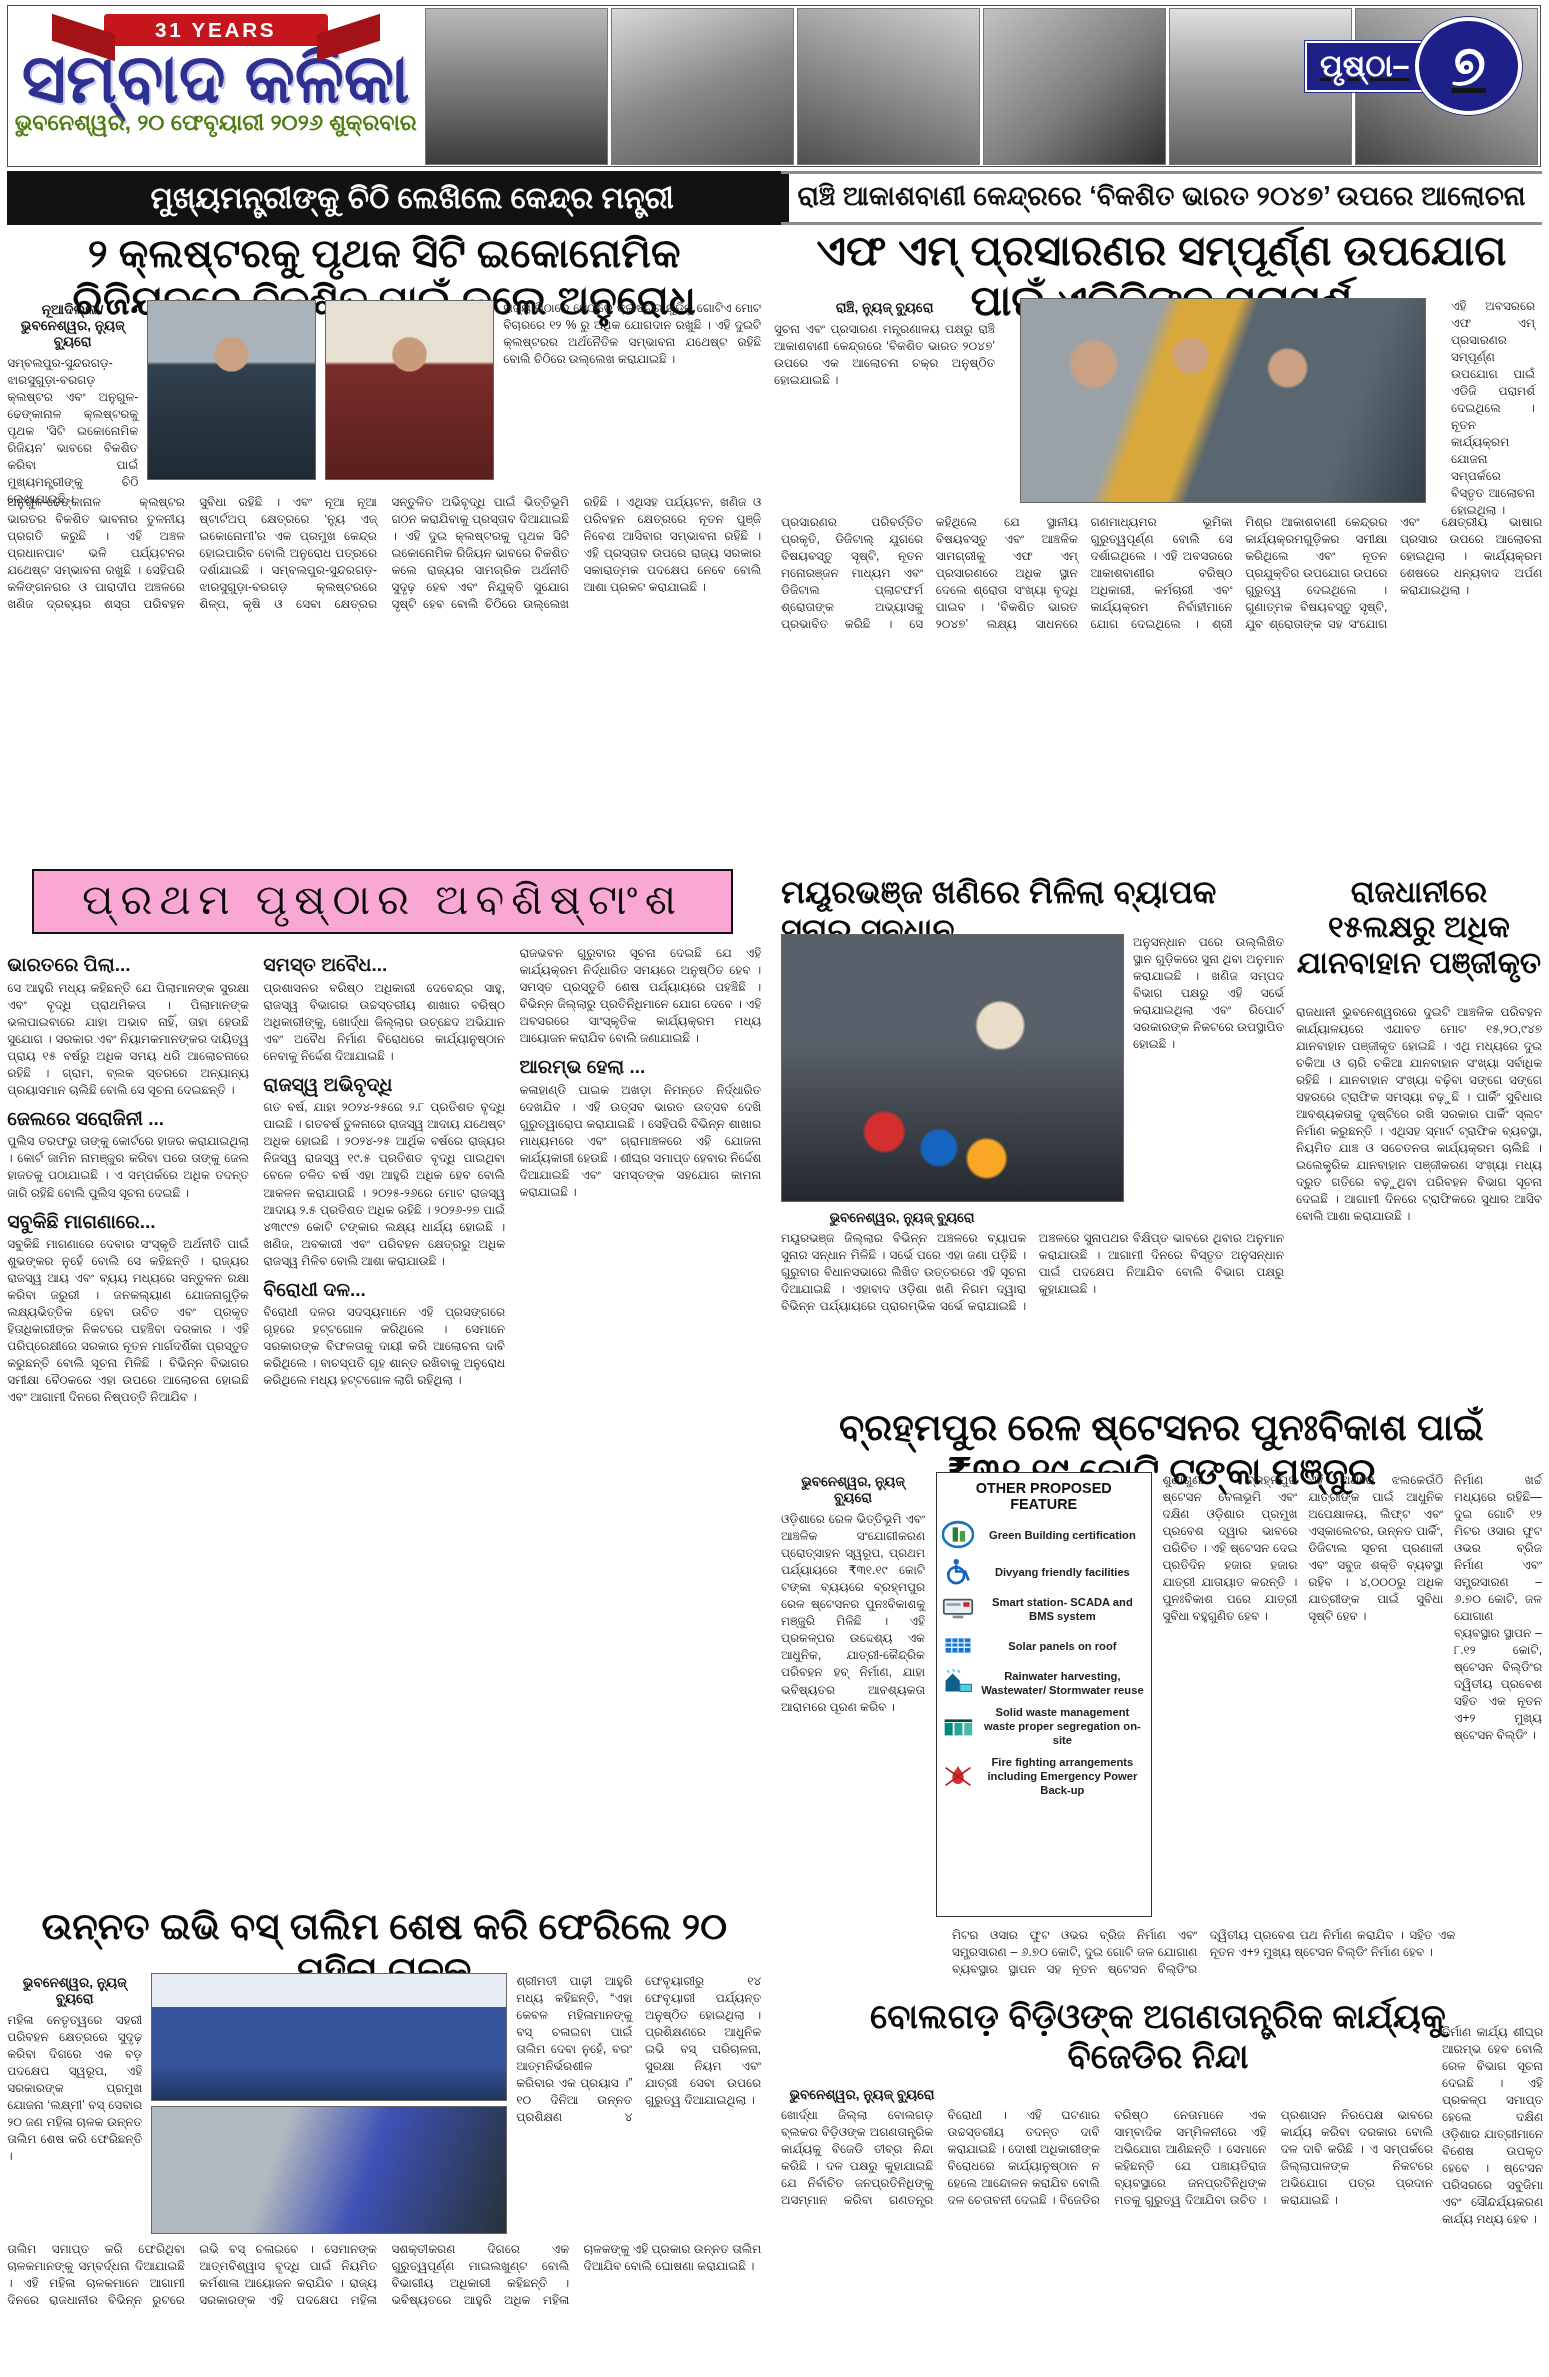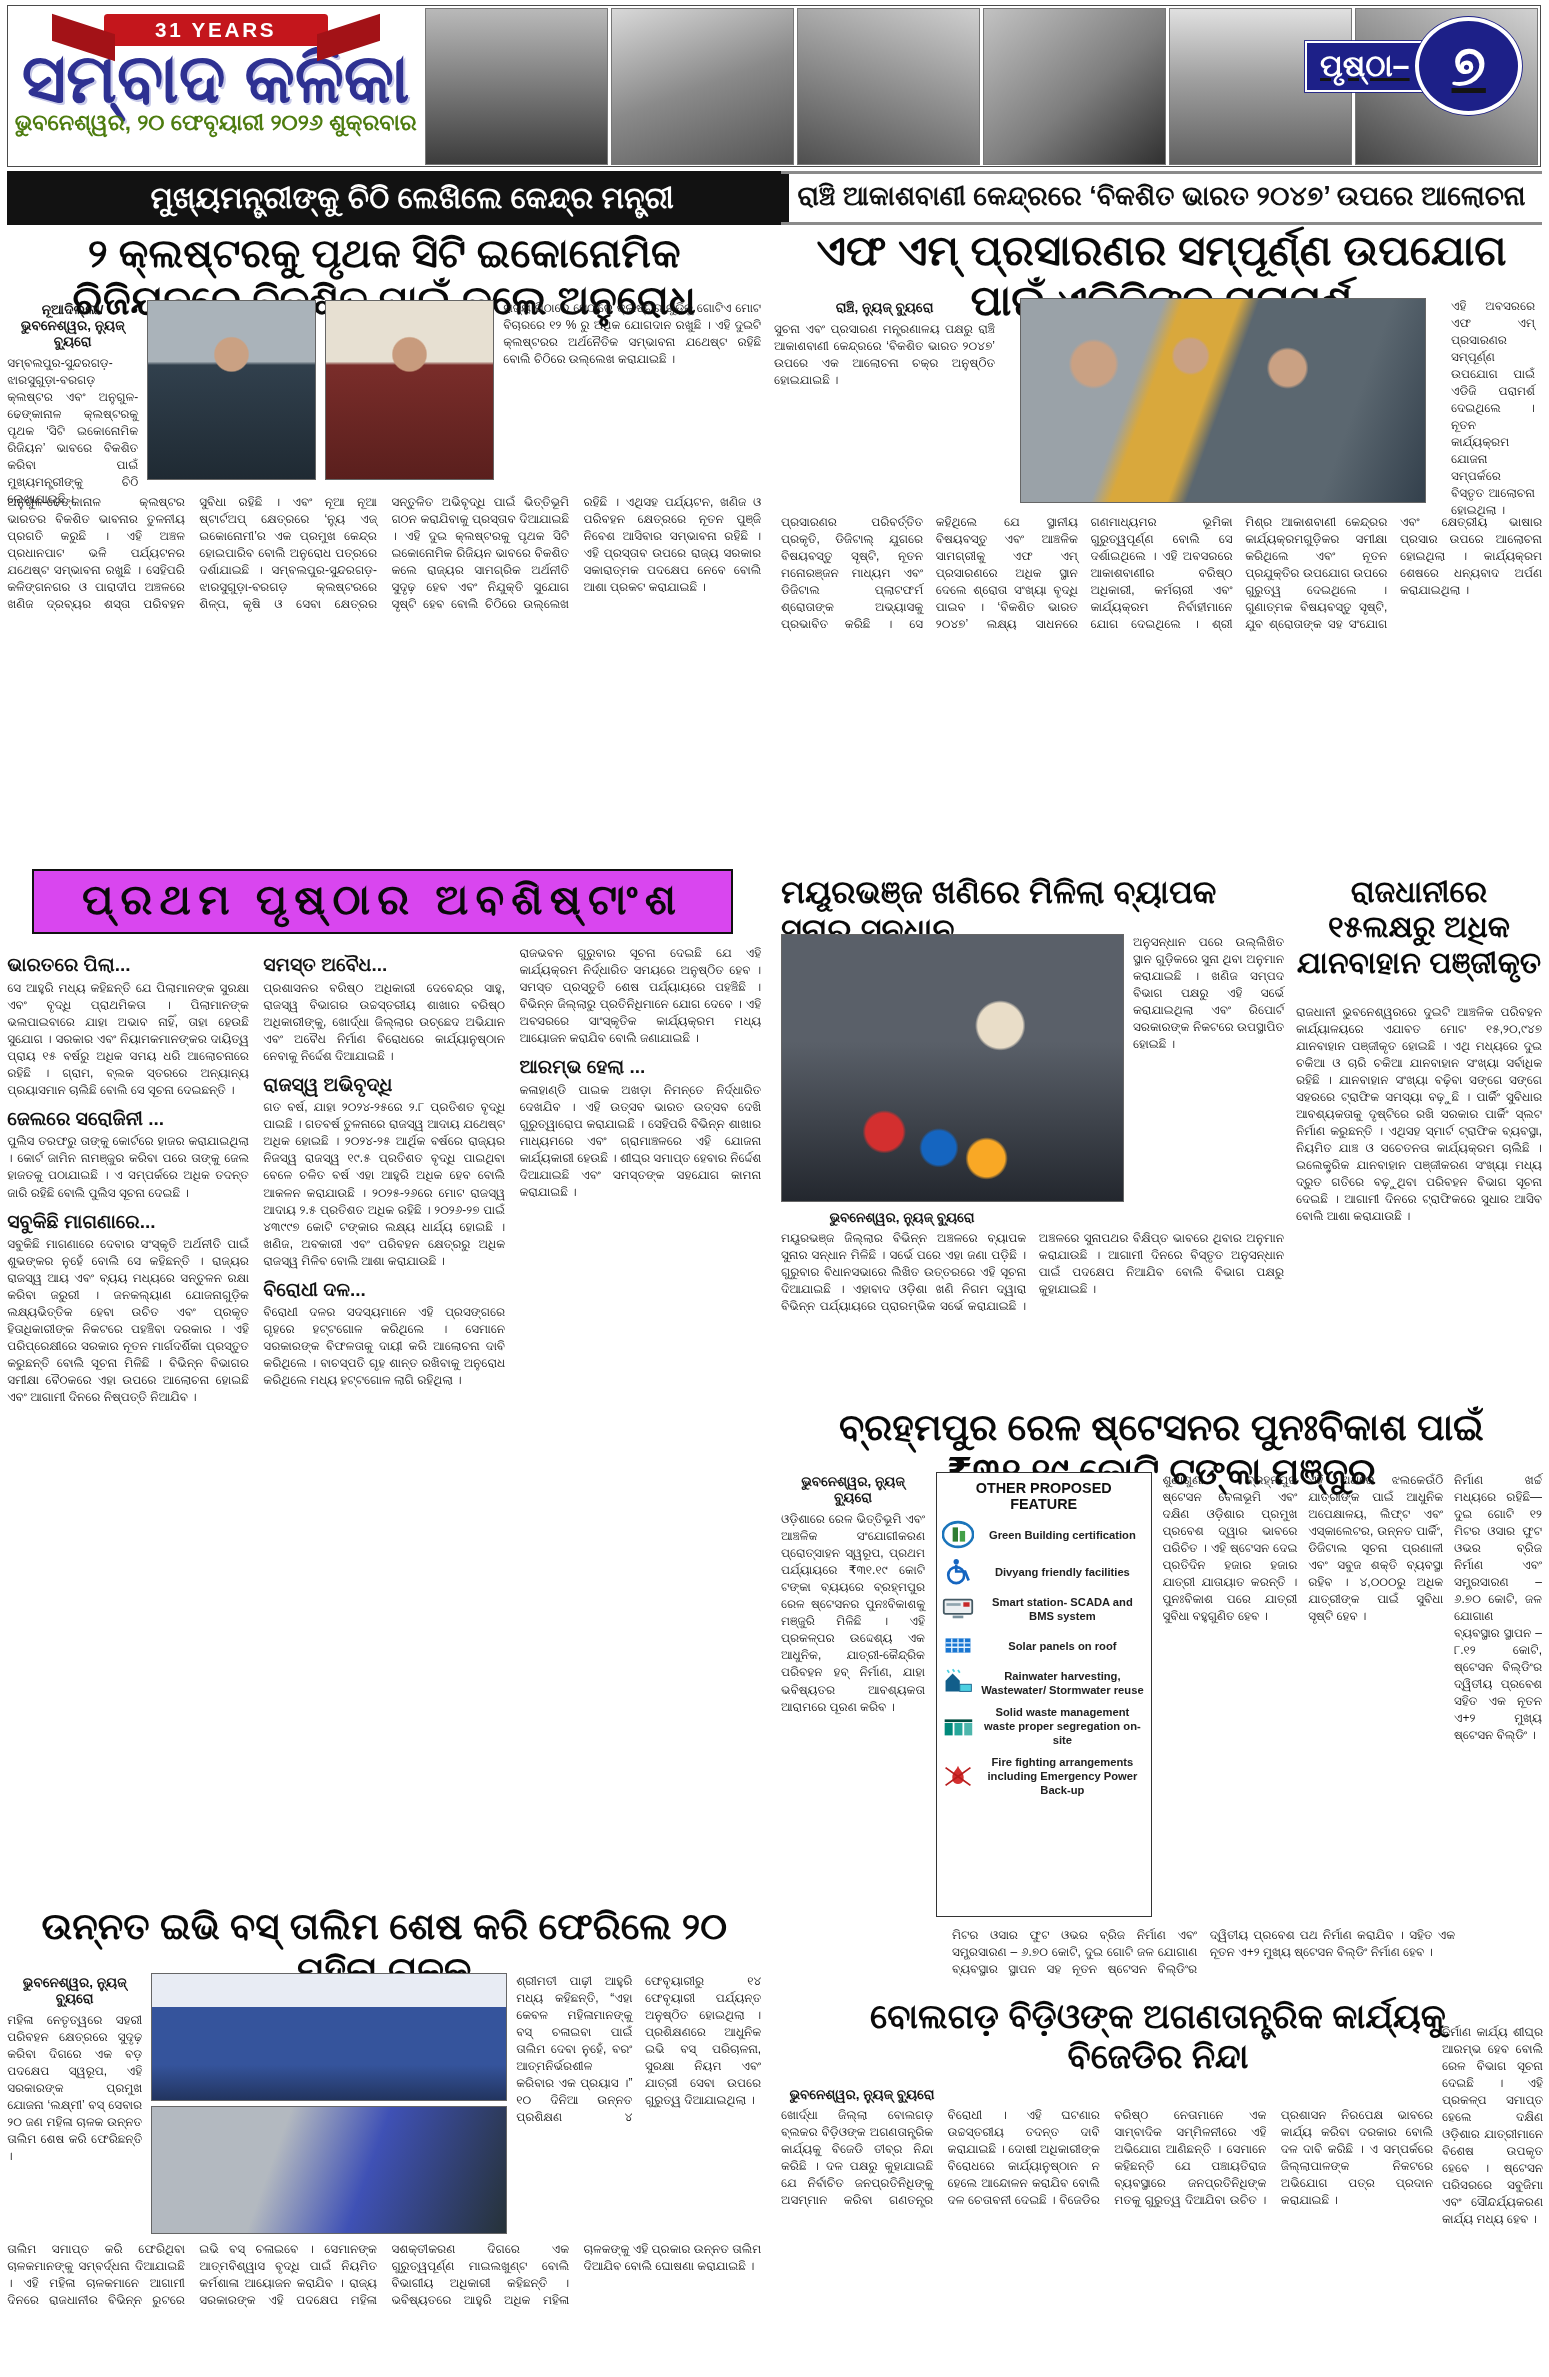--- a/index.html
+++ b/index.html
@@ -36,21 +36,21 @@
   .kicker-rule{border-top:3.6px solid #8a8a8a;border-bottom:3.6px solid #8a8a8a;text-align:center;
                font-weight:bold;font-size:27px;line-height:45px;color:#111;}
   .headline{font-weight:bold;text-align:center;line-height:1.18;color:#0a0a0a;}
   .byline{font-weight:bold;text-align:center;font-size:13.5px;margin:1.8px 0 5.4px;}
   .body-txt{font-size:12px;line-height:1.42;text-align:justify;}
   .cols4{column-count:4;column-gap:14.4px;}
   .cols5{column-count:5;column-gap:12.6px;}
   .cols2{column-count:2;column-gap:12.6px;}
   .photo{border:0.9px solid #666;flex:none;}
   .subhead{font-weight:bold;font-size:19px;margin:9px 0 3.6px;}
-  .banner{background:#d946ef;border:2.7px solid #111;text-align:center;font-weight:bold;
+  .banner{background:#f9a8d4;border:2.7px solid #111;text-align:center;font-weight:normal;
           font-size:42px;letter-spacing:7.2px;line-height:57px;color:#0a0a0a;}
   
   .infobox{border:1.8px solid #333;background:#fff;padding:7.2px 5.4px;flex:none;}
   .infobox-title{font-weight:bold;font-size:14.4px;text-align:center;margin-bottom:5.4px;color:#111;}
   .feat{display:flex;align-items:center;gap:5.4px;margin:8px 0;}
   .feat-label{font-weight:bold;font-size:11.2px;line-height:1.25;color:#222;text-align:center;flex:1;}
   .ficon{width:32px;height:29px;flex:none;}
   
   .ph-minister1{background:radial-gradient(circle at 50% 30%,#caa183 11%,rgba(0,0,0,0) 12%),
     linear-gradient(180deg,#aab3ba 0 34%,#31404d 36%,#1f2a33 100%);}

